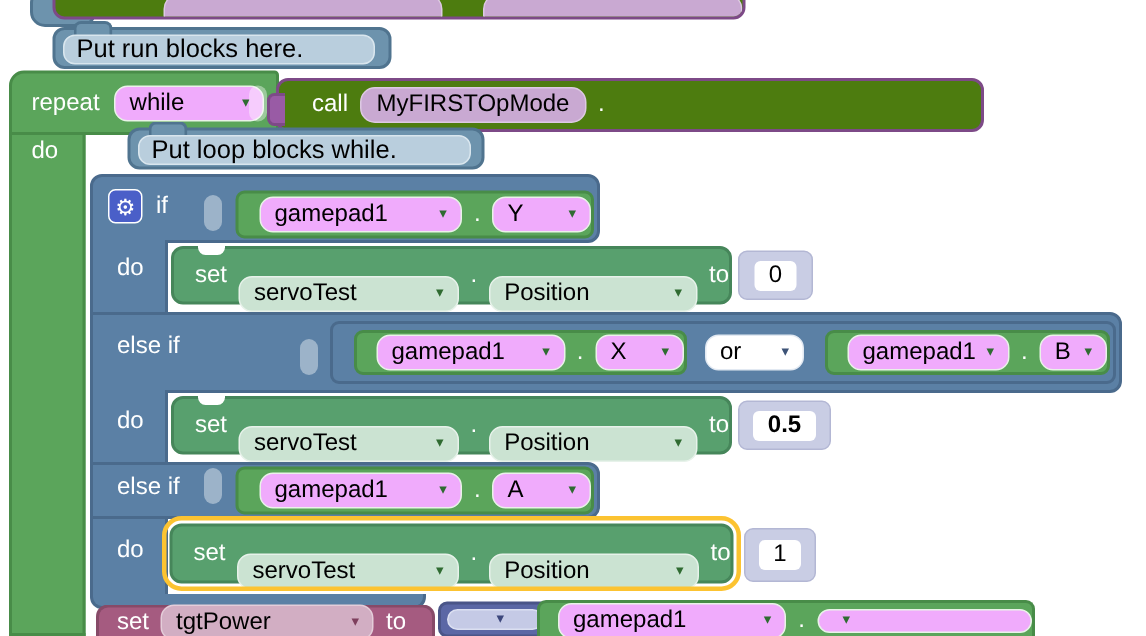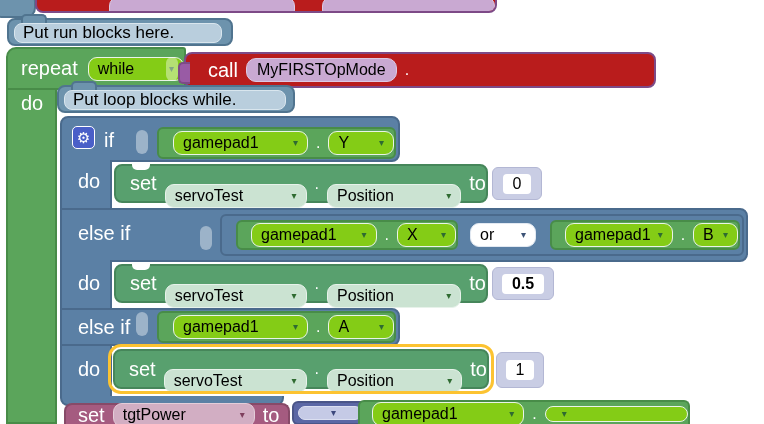--- a/index.html
+++ b/index.html
@@ -1,35 +1,35 @@
 <!DOCTYPE html>
 <html><head>
 <meta charset="utf-8">
 <style>
   html,body{margin:0;padding:0;background:#fff;}
   body{font-family:"Liberation Sans", sans-serif;}
   #canvas{position:relative;width:764px;height:424px;background:#fff;overflow:hidden;}
   .abs{position:absolute;box-sizing:border-box;}
   .flexrow{display:flex;align-items:center;}
-  .lbl{color:#fff;font-size:20px;white-space:nowrap;}
+  .lbl{color:#fff;font-size:16px;white-space:nowrap;}
   .dot{color:#fff;font-size:16px;}
   
-  .comment{background:#6d93ad;border:2px solid #50748f;border-radius:8px;}
+  .comment{background:#6d93ad;border:2px solid #50748f;border-radius:8px;margin-left:28px;}
   .comment-fld{background:#b9cedd;border:1px solid #d9e6ee;border-radius:8px;color:#000;
                font-size:17px;display:flex;align-items:center;padding:0 8px;white-space:nowrap;overflow:hidden;}
   .green{background:#5ba55b;border:2px solid #488c48;}
-  .greenfld{background:#84cc16;border:1px solid #e9f3e8;border-radius:9px;color:#000;font-size:16px;
+  .greenfld{background:#f0abfc;border:1px solid #e9f3e8;border-radius:9px;color:#000;font-size:16px;
             display:inline-flex;align-items:center;justify-content:space-between;padding:2px 9px;white-space:nowrap;}
   .teal{background:#58a06e;border:2px solid #46865a;}
   .tealfld{background:#cbe3d2;border:1px solid #e7f2ea;border-radius:9px;color:#000;font-size:16px;
            display:inline-flex;align-items:center;justify-content:space-between;padding:2px 9px;white-space:nowrap;margin-top:24px;}
   .blue{background:#5b80a5;border:2px solid #4a6a8c;}
   .bluefld{background:#ffffff;border:1px solid #e2e9f2;border-radius:9px;color:#000;font-size:16px;
            display:inline-flex;align-items:center;justify-content:space-between;padding:2px 9px;white-space:nowrap;}
-  .purple{background:#b91c1c;border:2px solid #7d4a87;border-radius:8px;}
+  .purple{background:#4d7c0f;border:2px solid #7d4a87;border-radius:8px;}
   .purplefld{background:#c9a9d2;border:1px solid #ddc9e3;border-radius:10px;color:#000;font-size:16px;
              display:inline-flex;align-items:center;padding:2px 10px;white-space:nowrap;}
   .pink{background:#a55b80;border:2px solid #874a68;}
   .pinkfld{background:#d2aec3;border:1px solid #e4cdd9;border-radius:9px;color:#000;font-size:16px;
            display:inline-flex;align-items:center;justify-content:space-between;padding:2px 9px;white-space:nowrap;}
   .indigo{background:#5b67a5;border:2px solid #4a5588;border-radius:6px;}
   .indigofld{background:#c5cae6;border:1px solid #dbdff1;border-radius:8px;color:#000;font-size:15px;
              display:inline-flex;align-items:center;justify-content:center;padding:1px 8px;}
   .shadownum{background:#c9cde4;border:1px solid #b3b7d4;border-radius:6px;display:flex;align-items:center;
              justify-content:center;padding:0 3px;}

